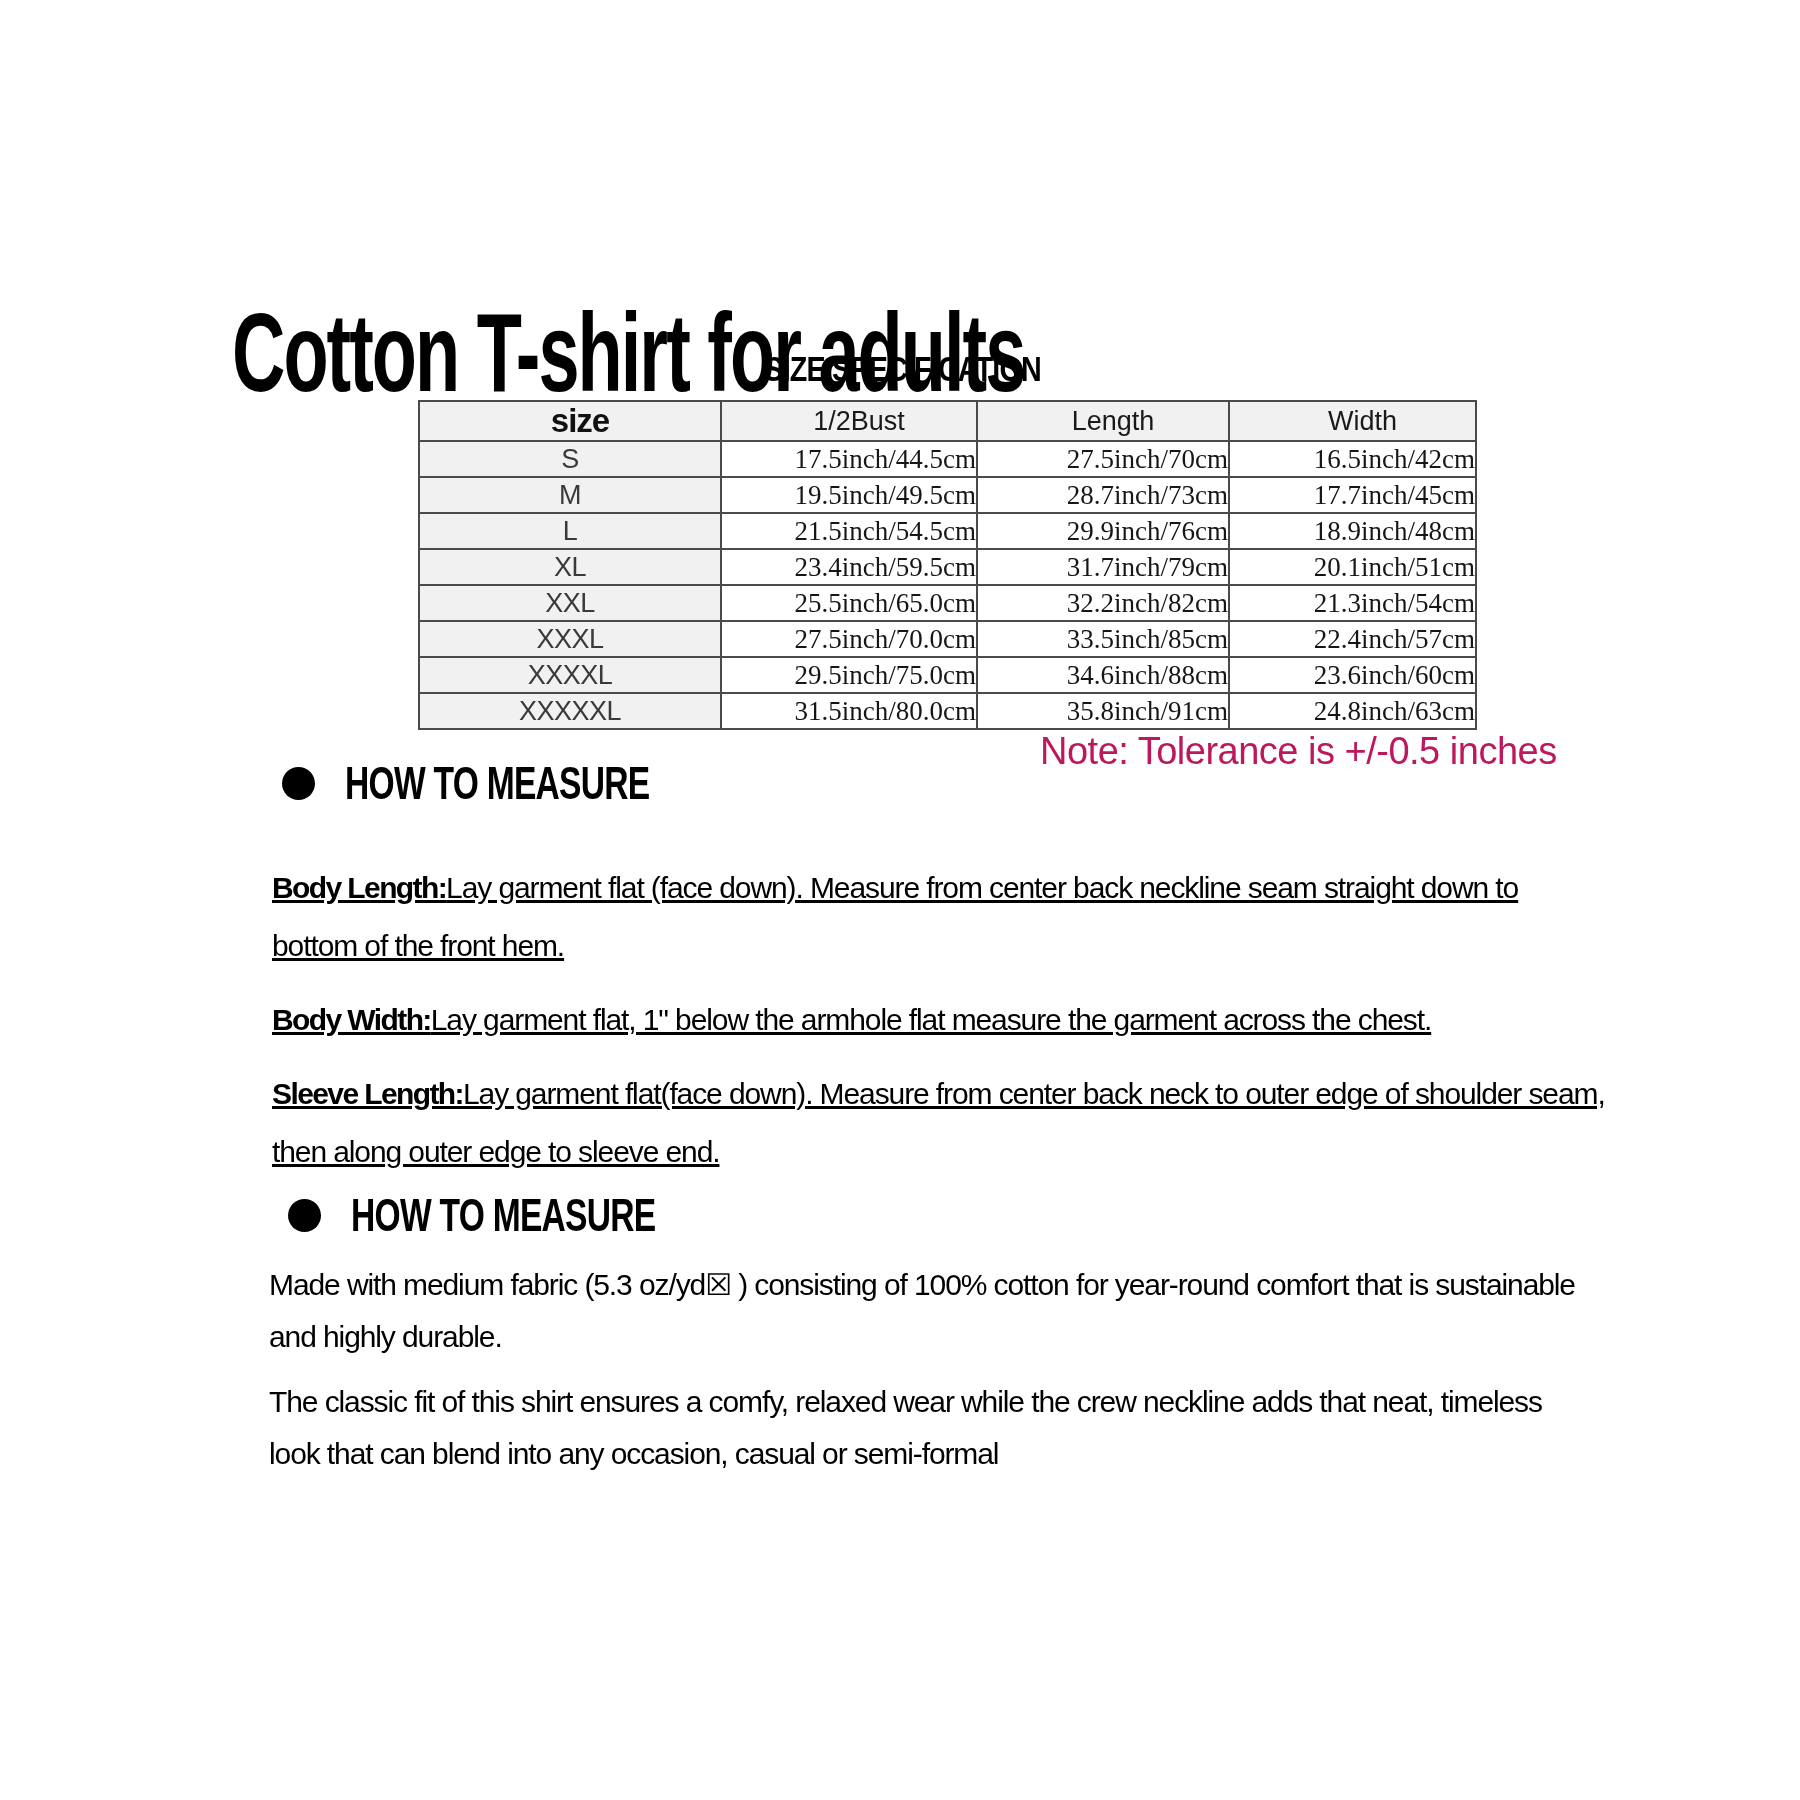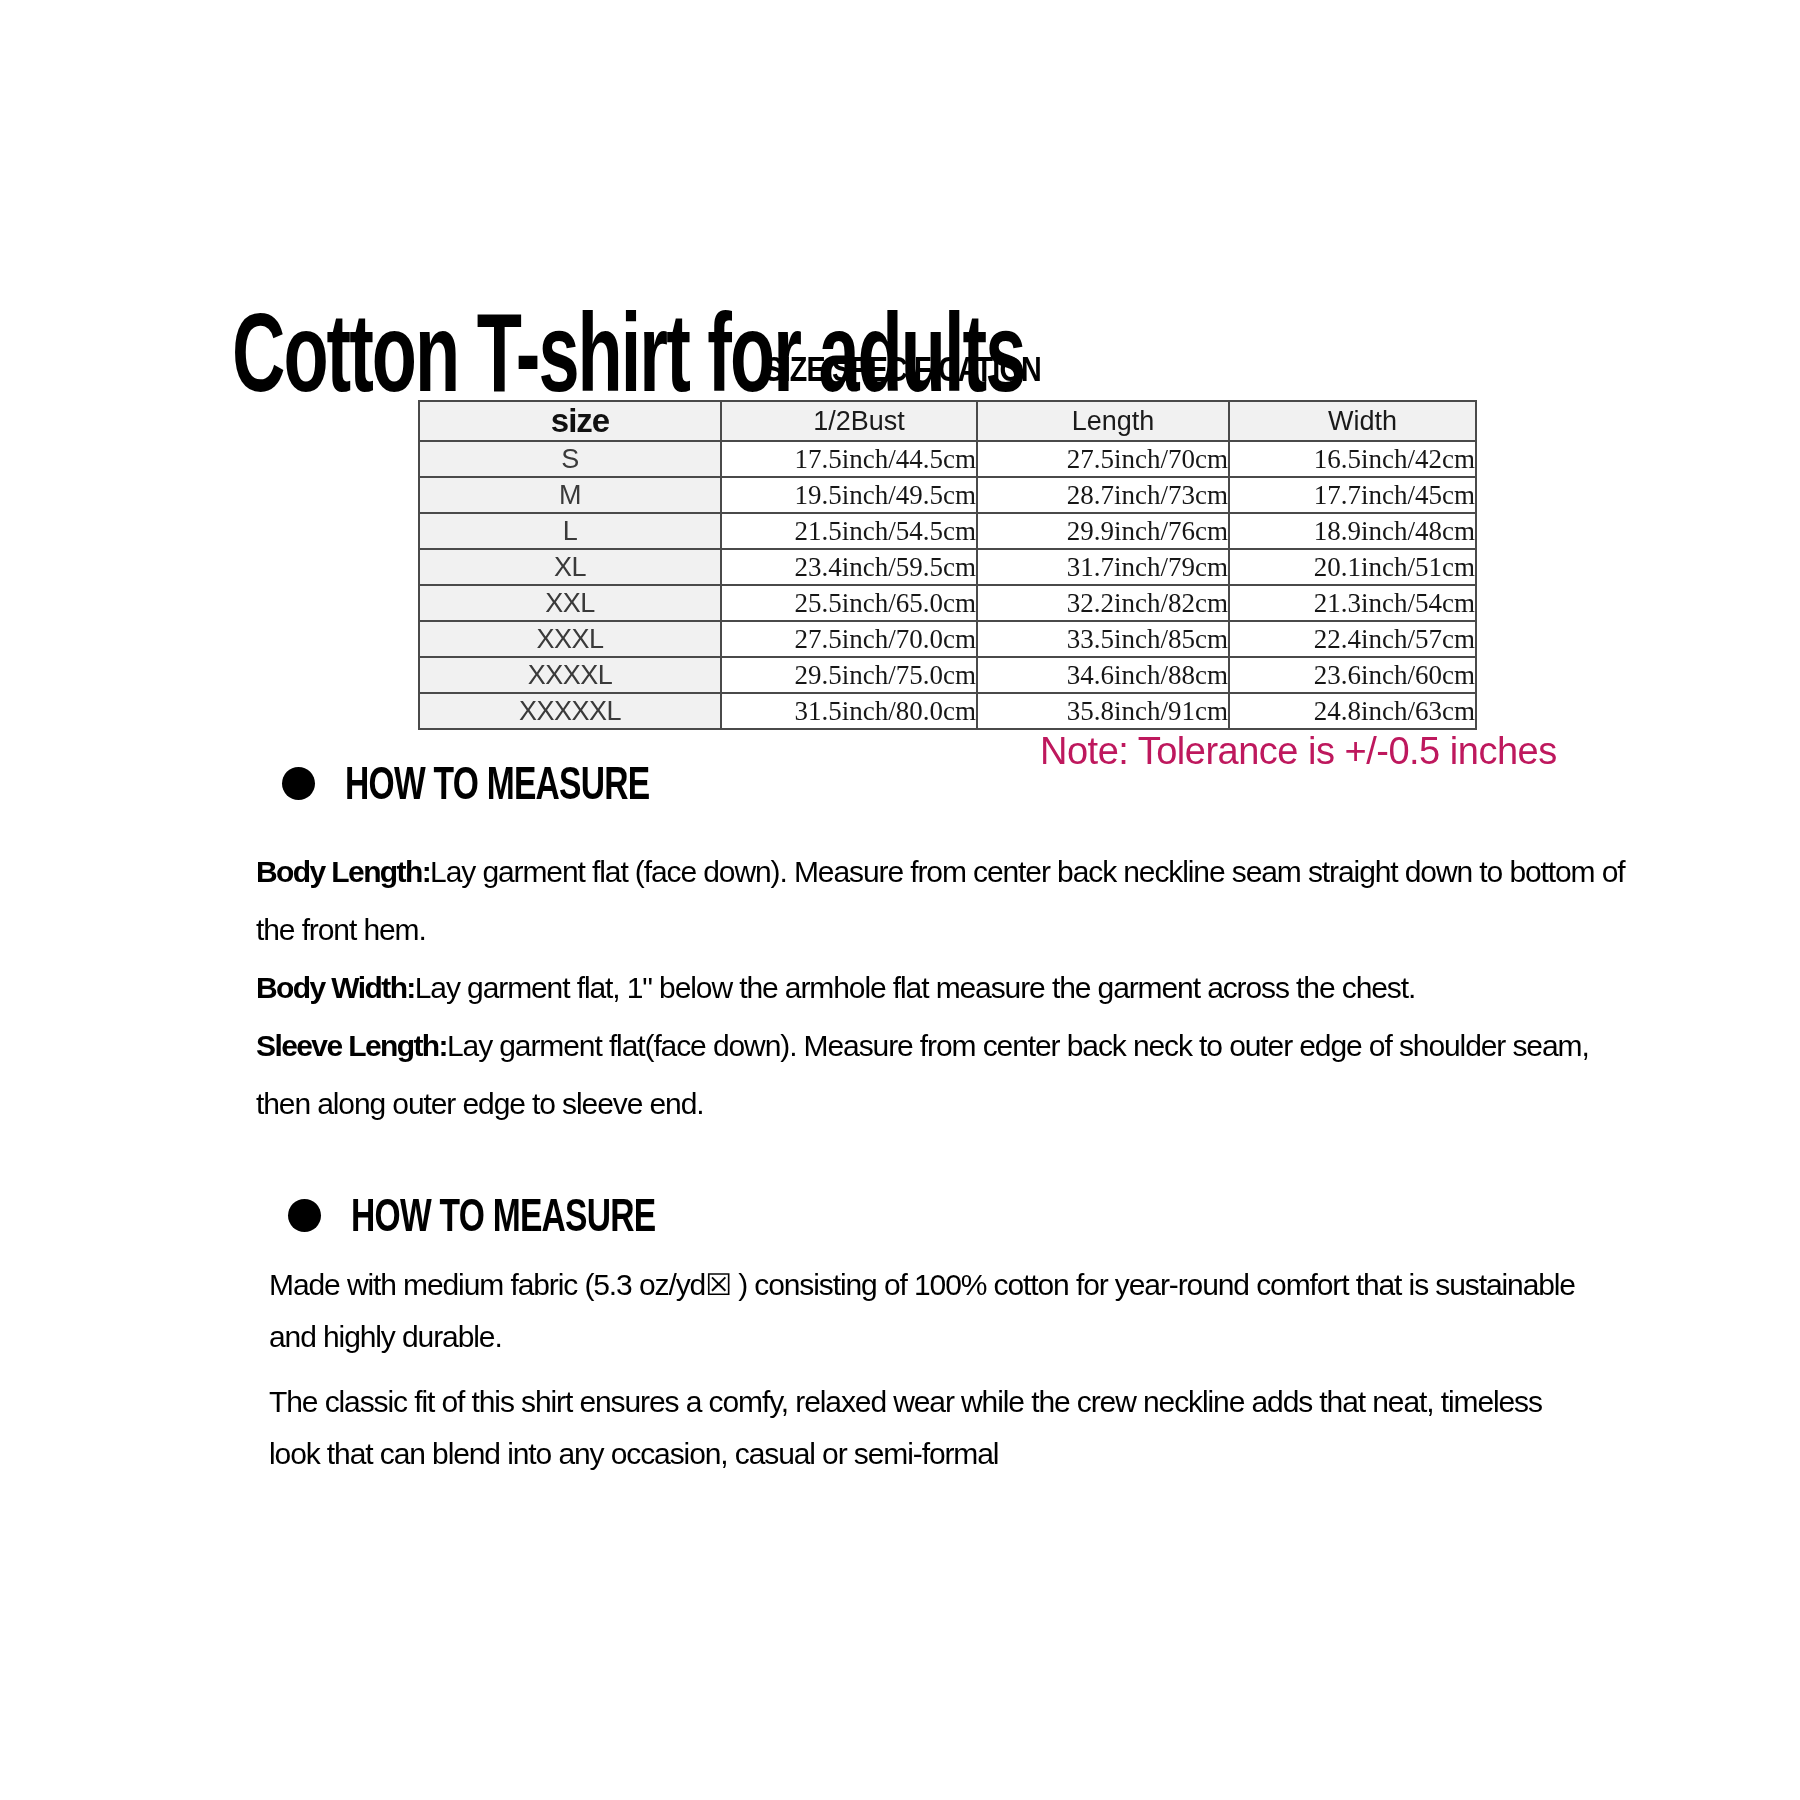--- a/index.html
+++ b/index.html
@@ -53,21 +53,21 @@
   }
   .sec-head h2{
     margin:0;font-size:46px;font-weight:bold;letter-spacing:-1px;white-space:nowrap;
     transform:scaleX(0.73);transform-origin:left center;line-height:1.0;
   }
   
   .measure-paras{
     position:absolute;left:256px;top:843px;width:1370px;
     font-size:30px;letter-spacing:-1.1px;line-height:58px;color:#000;
   }
-  .measure-paras p{margin:0;}
+  .measure-paras p{margin:16px;text-decoration:underline;}
   .plabel{font-weight:bold;letter-spacing:-1.6px;}
   .fabric-paras{
     position:absolute;left:256px;top:1246px;width:1345px;
     font-size:30px;letter-spacing:-1.1px;line-height:52px;color:#000;
   }
   .fabric-paras p{margin:13px;}
 </style>
 </head>
 <body>
 

